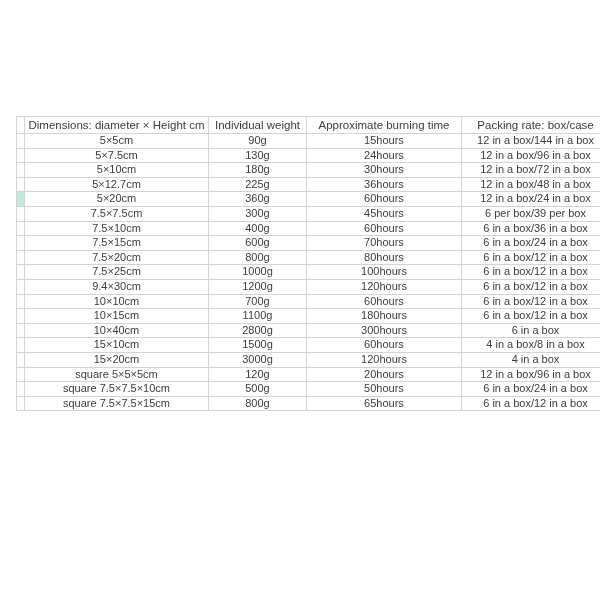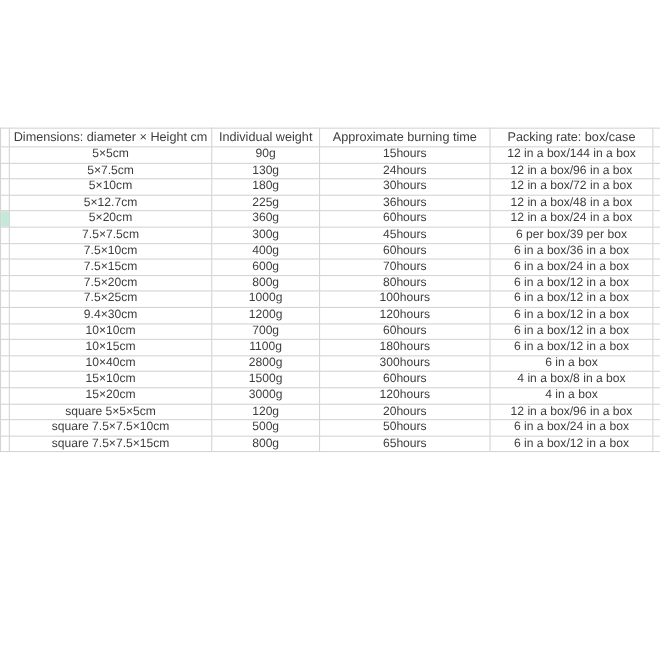--- a/index.html
+++ b/index.html
@@ -13,21 +13,21 @@
     width: 600px;
     height: 600px;
     background: var(--bg);
     font-family: "Liberation Sans", sans-serif;
     position: relative;
     overflow: hidden;
   }
   .sheet {
     position: absolute;
     top: 116px;
-    left: 0;
+    left: 16px;
     width: 580px;
   }
   table {
     border-collapse: collapse;
     table-layout: fixed;
     width: 600px;
   }
   th, td {
     border: 1px solid var(--grid);
     padding: 0;

